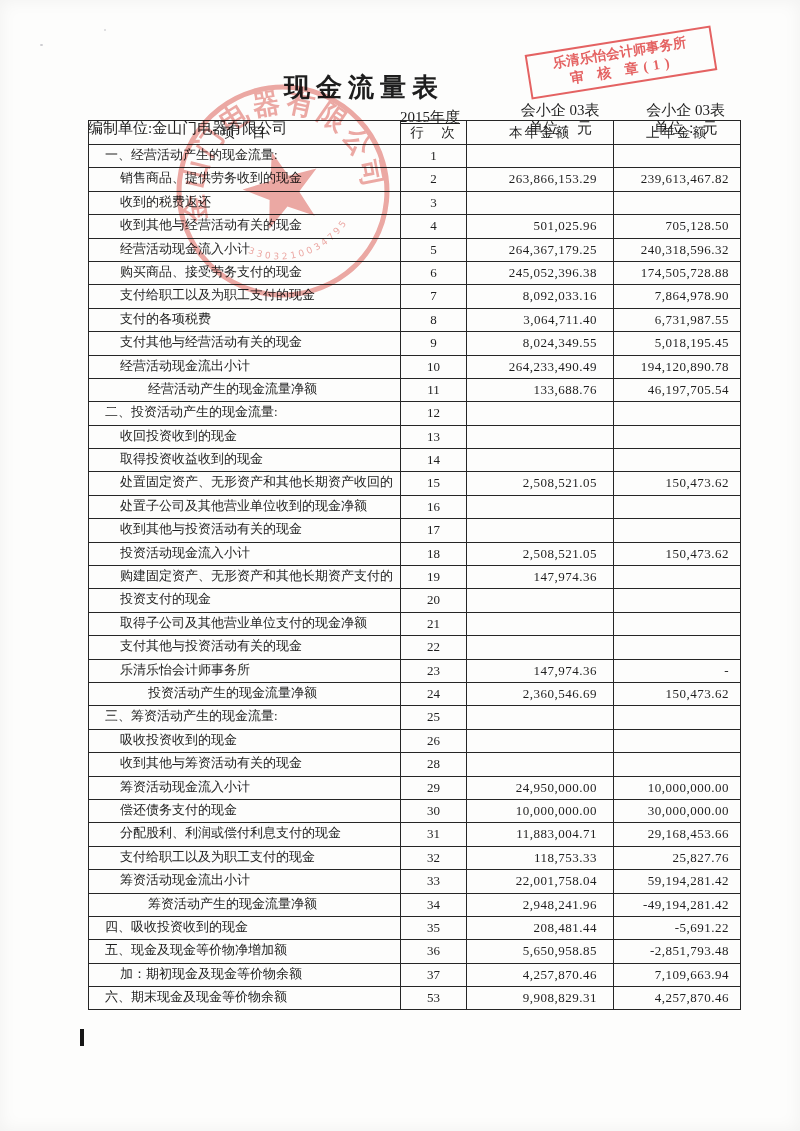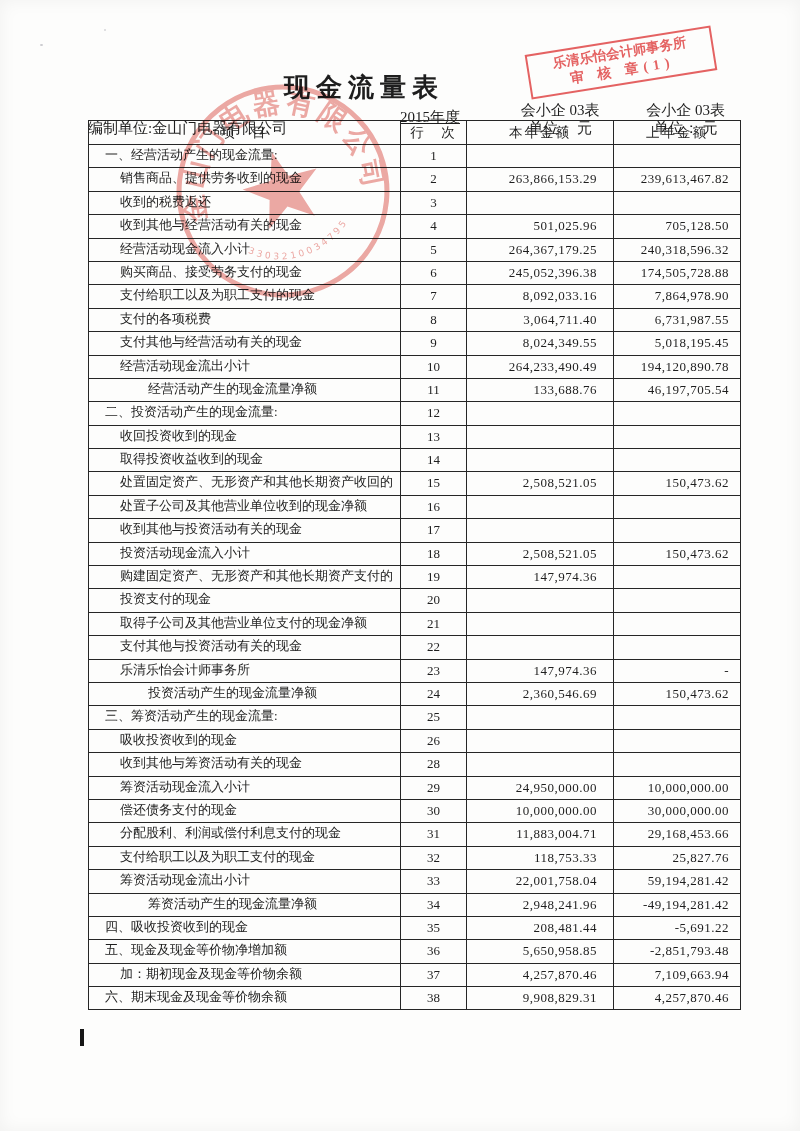--- a/index.html
+++ b/index.html
@@ -621,21 +621,21 @@
           </td>
       <td class="num pri">
             <div class="cc">7,109,663.94</div>
           </td>
     </tr>
         <tr class="ind0">
       <td class="item">
             <div class="cc">六、期末现金及现金等价物余额</div>
           </td>
       <td class="line">
-            <div class="cc">38</div>
+            <div class="cc">53</div>
           </td>
       <td class="num cur">
             <div class="cc">9,908,829.31</div>
           </td>
       <td class="num pri">
             <div class="cc">4,257,870.46</div>
           </td>
     </tr>
       </tbody>
   </table>

